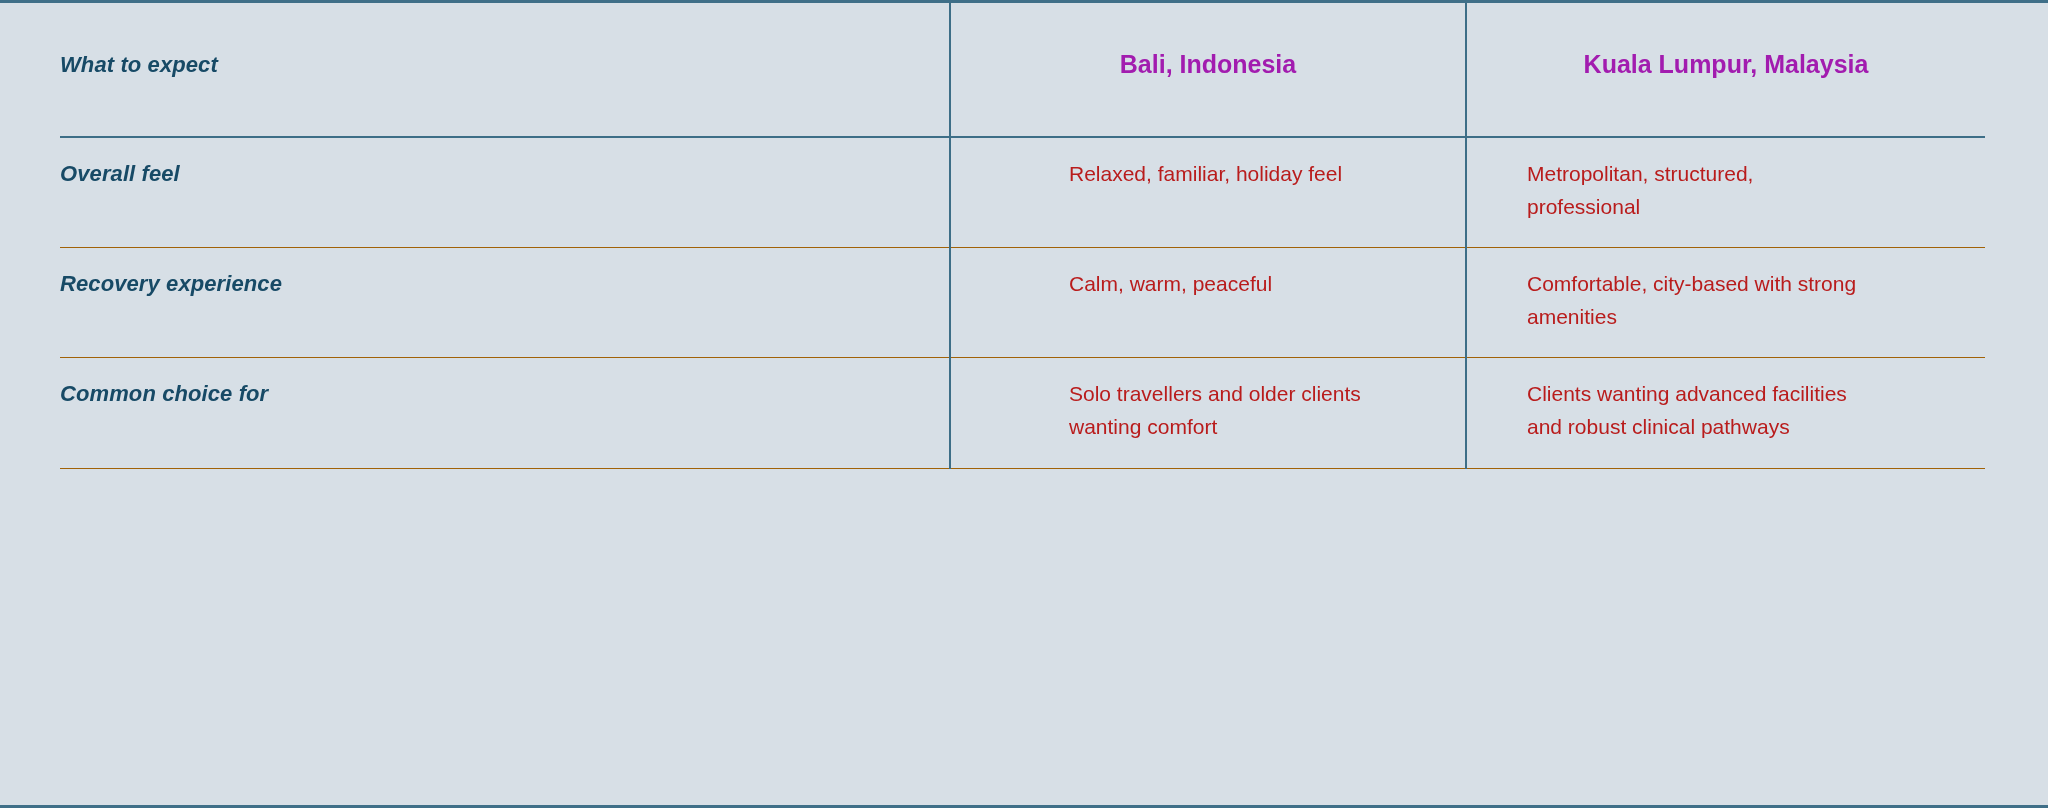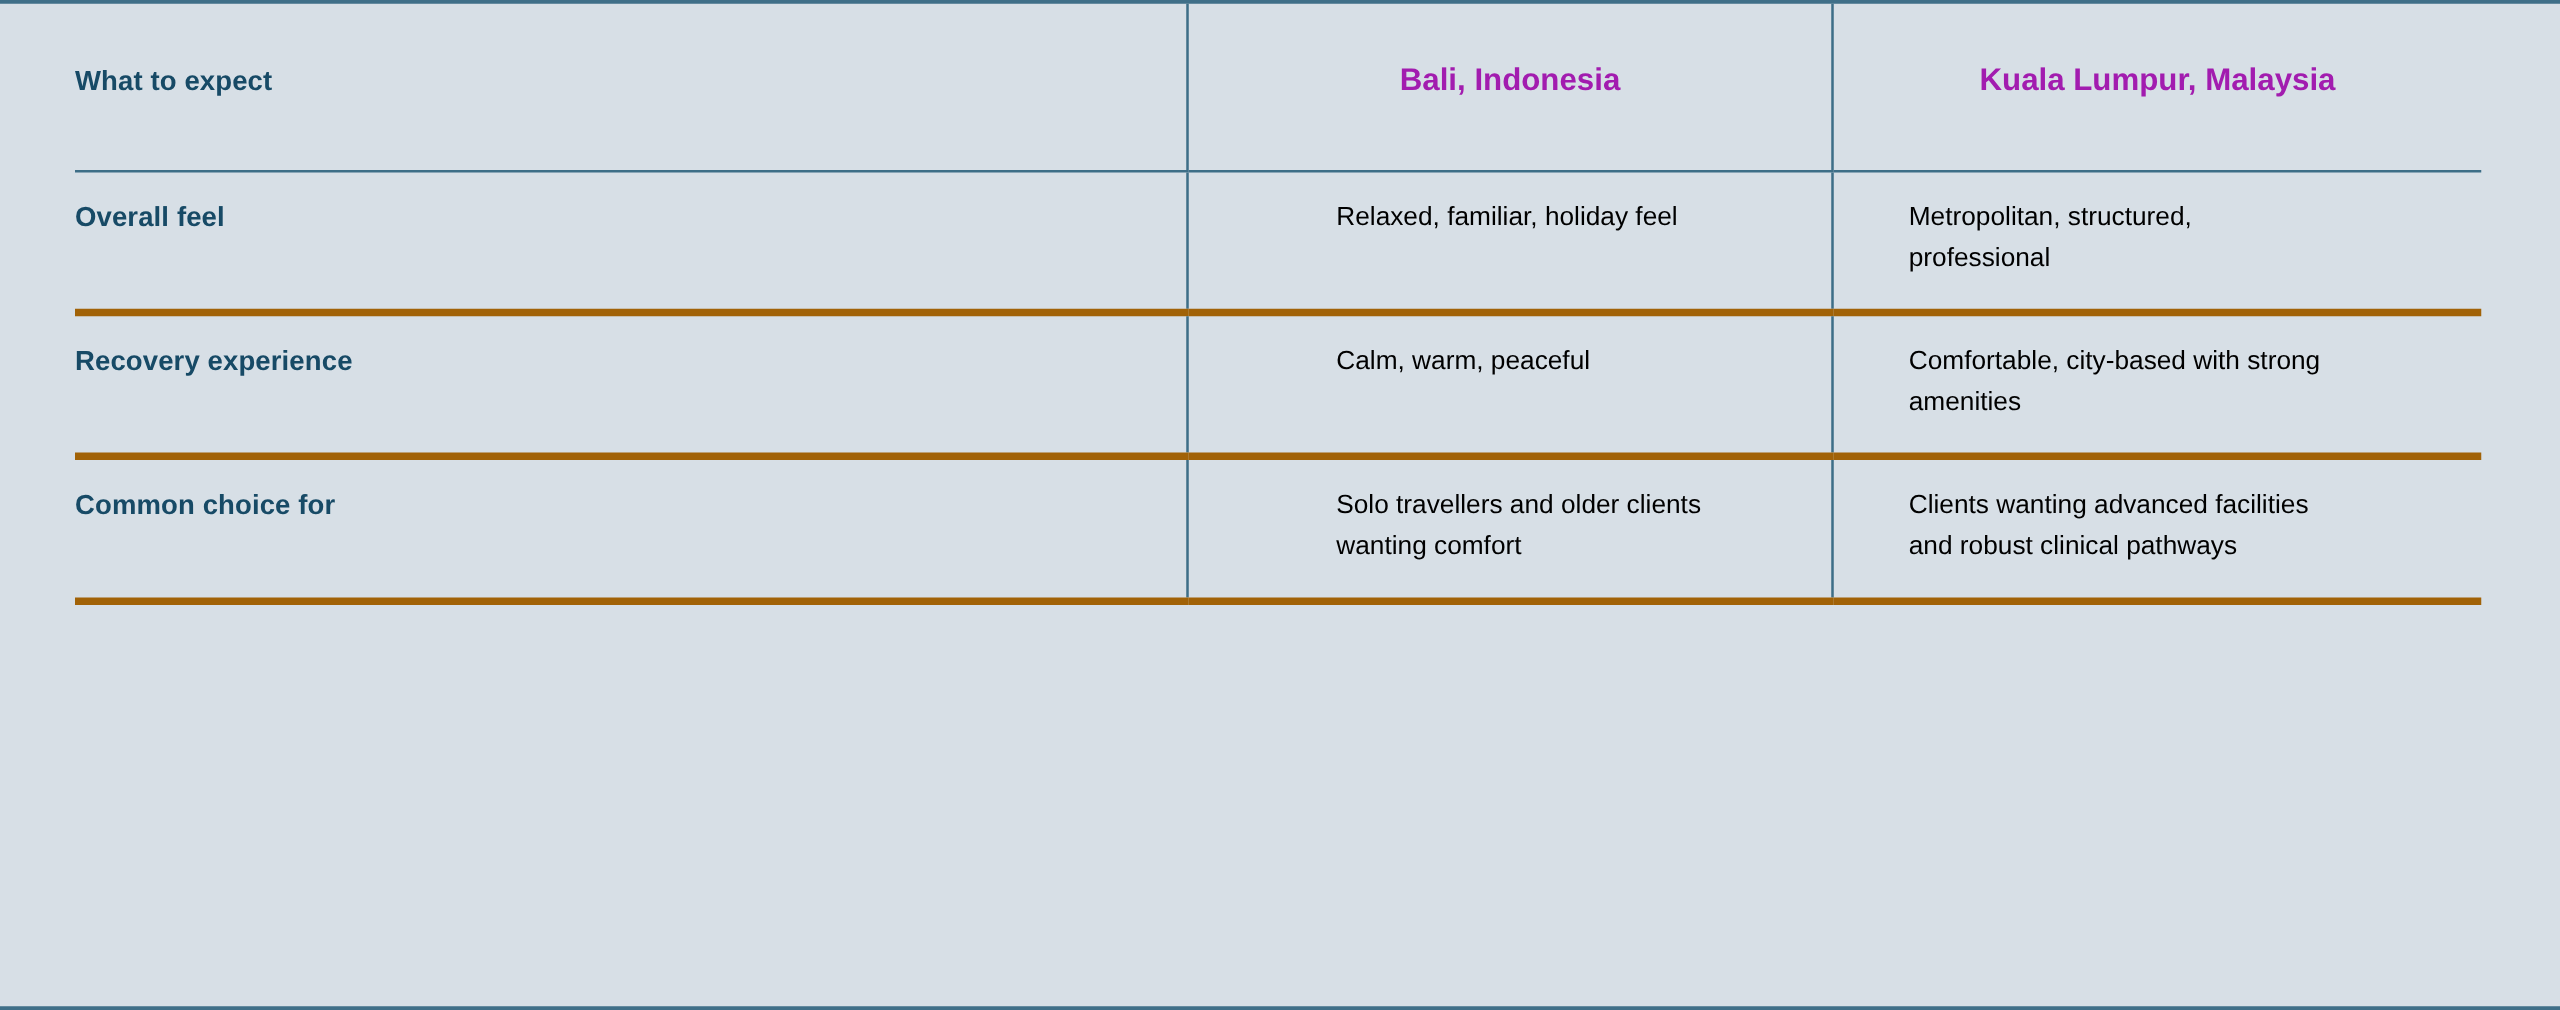--- a/index.html
+++ b/index.html
@@ -50,39 +50,40 @@
     vertical-align: top;
     padding: 0;
     margin: 0;
   }
 
   
   table.compare tr.hrow > * {
     border-bottom: 2px solid #3d6e87;
   }
   table.compare tr.brow > * {
-    border-bottom: 6px solid #a16207;
+    border-bottom: 1px solid #a16207;
     margin-left: 28px;
   }
 
   
   .cell-opt1 {
     border-left: 2px solid #3d6e87;
   }
   .cell-opt2 {
     border-left: 2px solid #3d6e87;
   }
 
   .label-cell {
     text-align: left;
     color: #174a66;
     font-weight: bold;
     font-size: 22px;
     letter-spacing: 0.1px;
     line-height: 1.25;
+    font-style: italic;
   }
 
   .head-label .label-inner {
     padding: 48px 0 56px 0;
   }
   .body-label .label-inner {
     padding: 22px 30px 22px 0;
   }
 
   .head-cell {
@@ -90,21 +91,21 @@
     color: #a21caf;
     font-weight: bold;
     font-size: 25px;
     line-height: 1.25;
   }
   .head-cell .head-inner {
     padding: 46px 44px 56px 44px;
   }
 
   .body-cell {
-    color: #000000;
+    color: #b91c1c;
     font-size: 21px;
     font-weight: normal;
     line-height: 1.55;
     text-align: left;
   }
   .body-cell .body-inner {
     padding: 20px 44px 24px 118px;
     max-width: 330px;
   }
   .cell-opt2 .body-inner {

